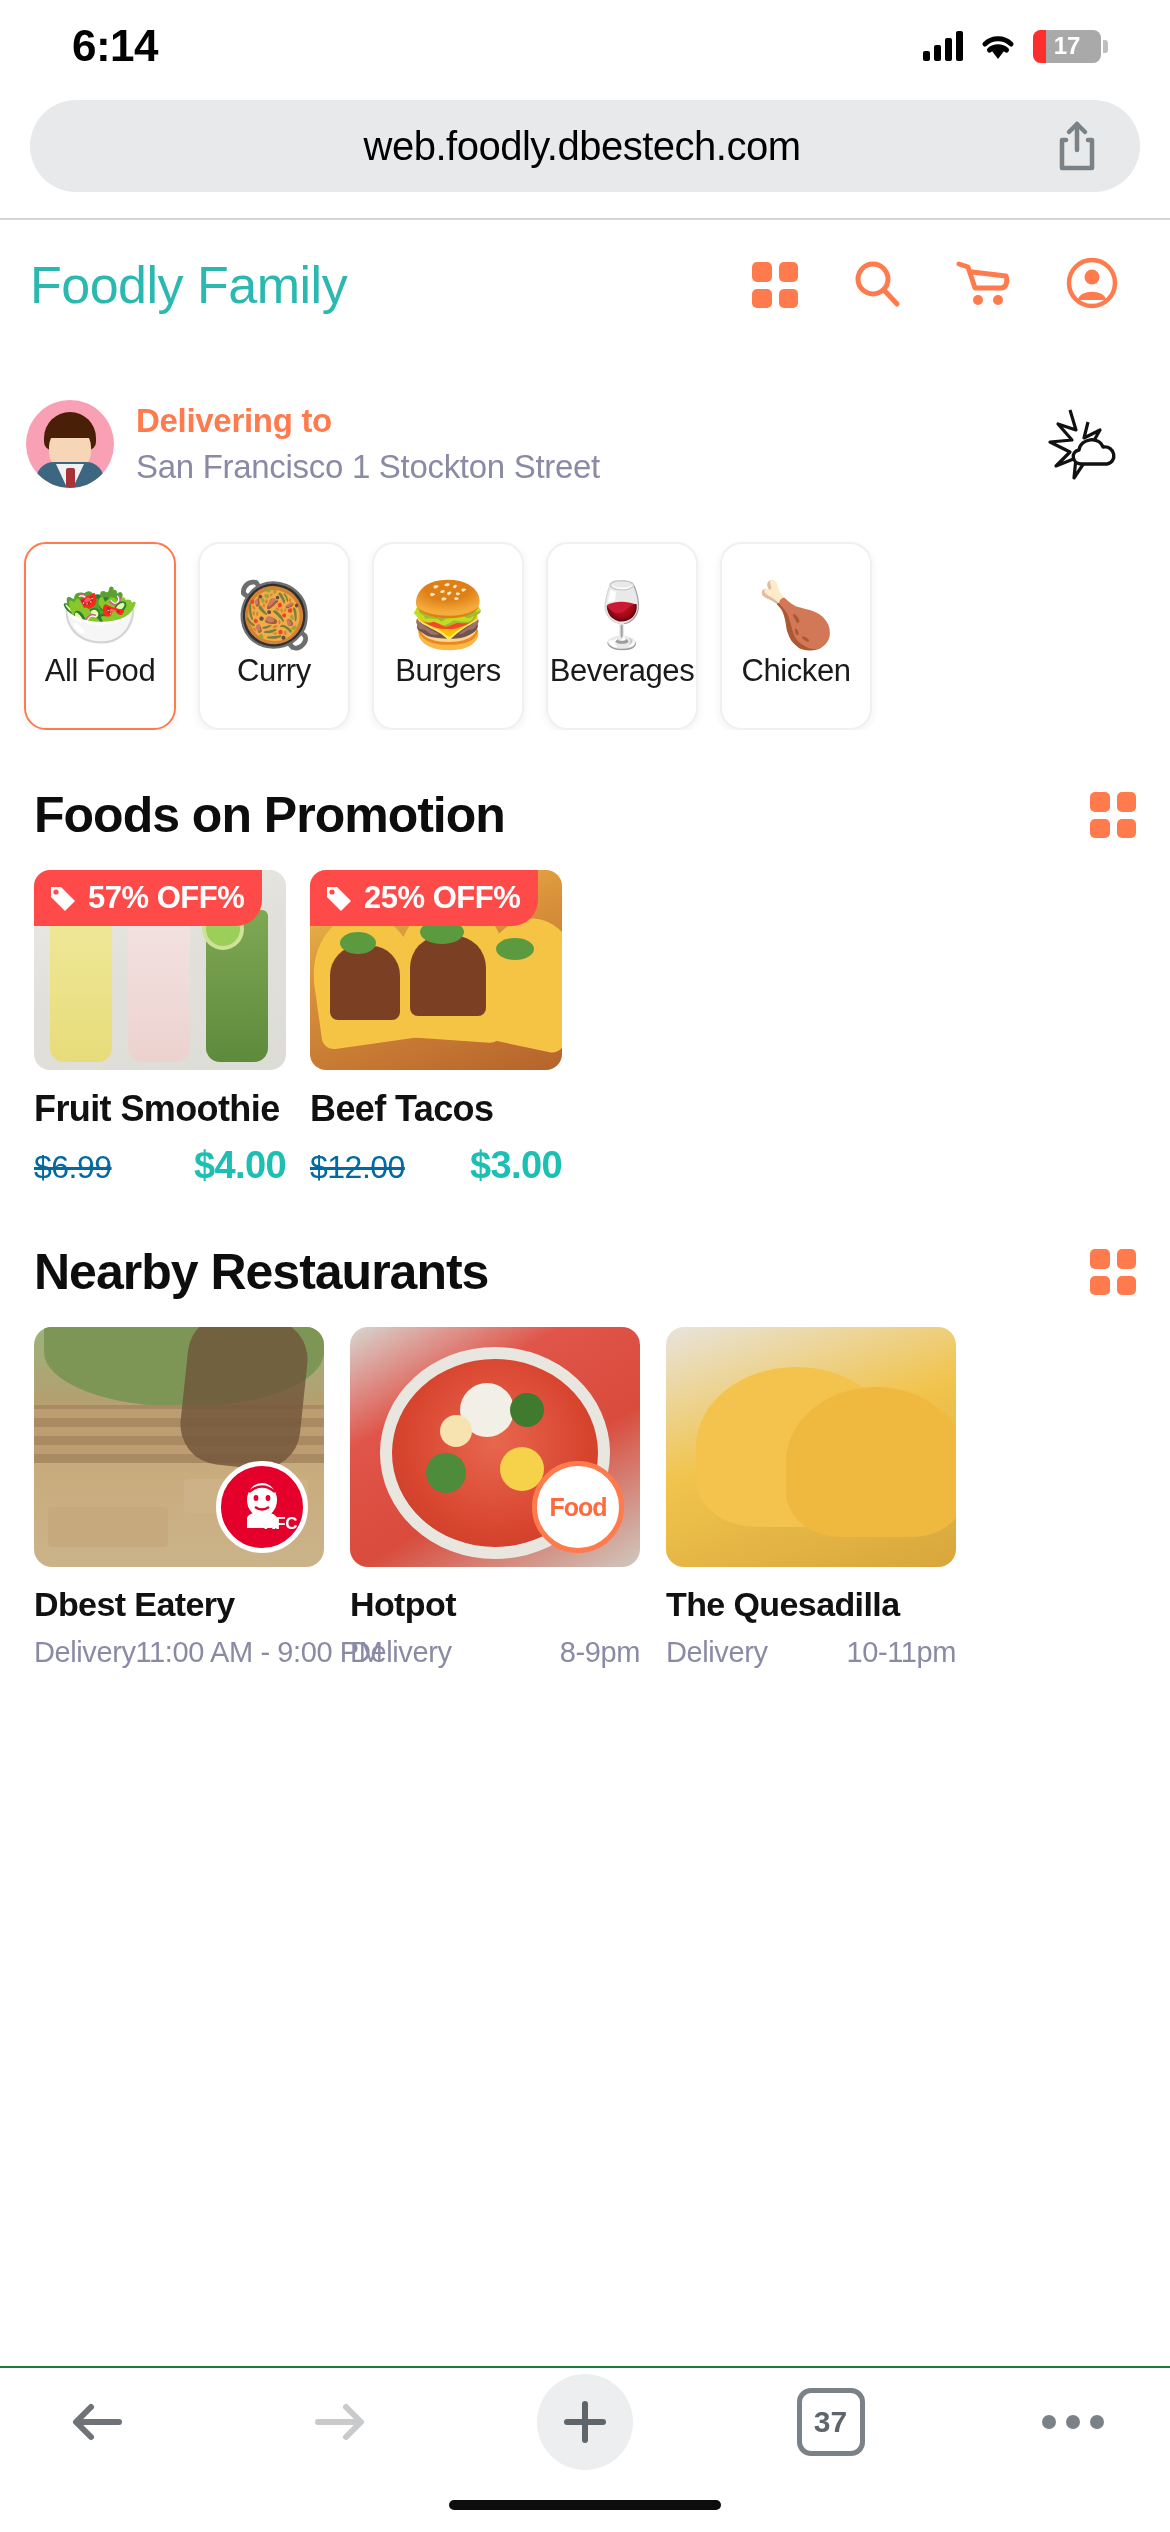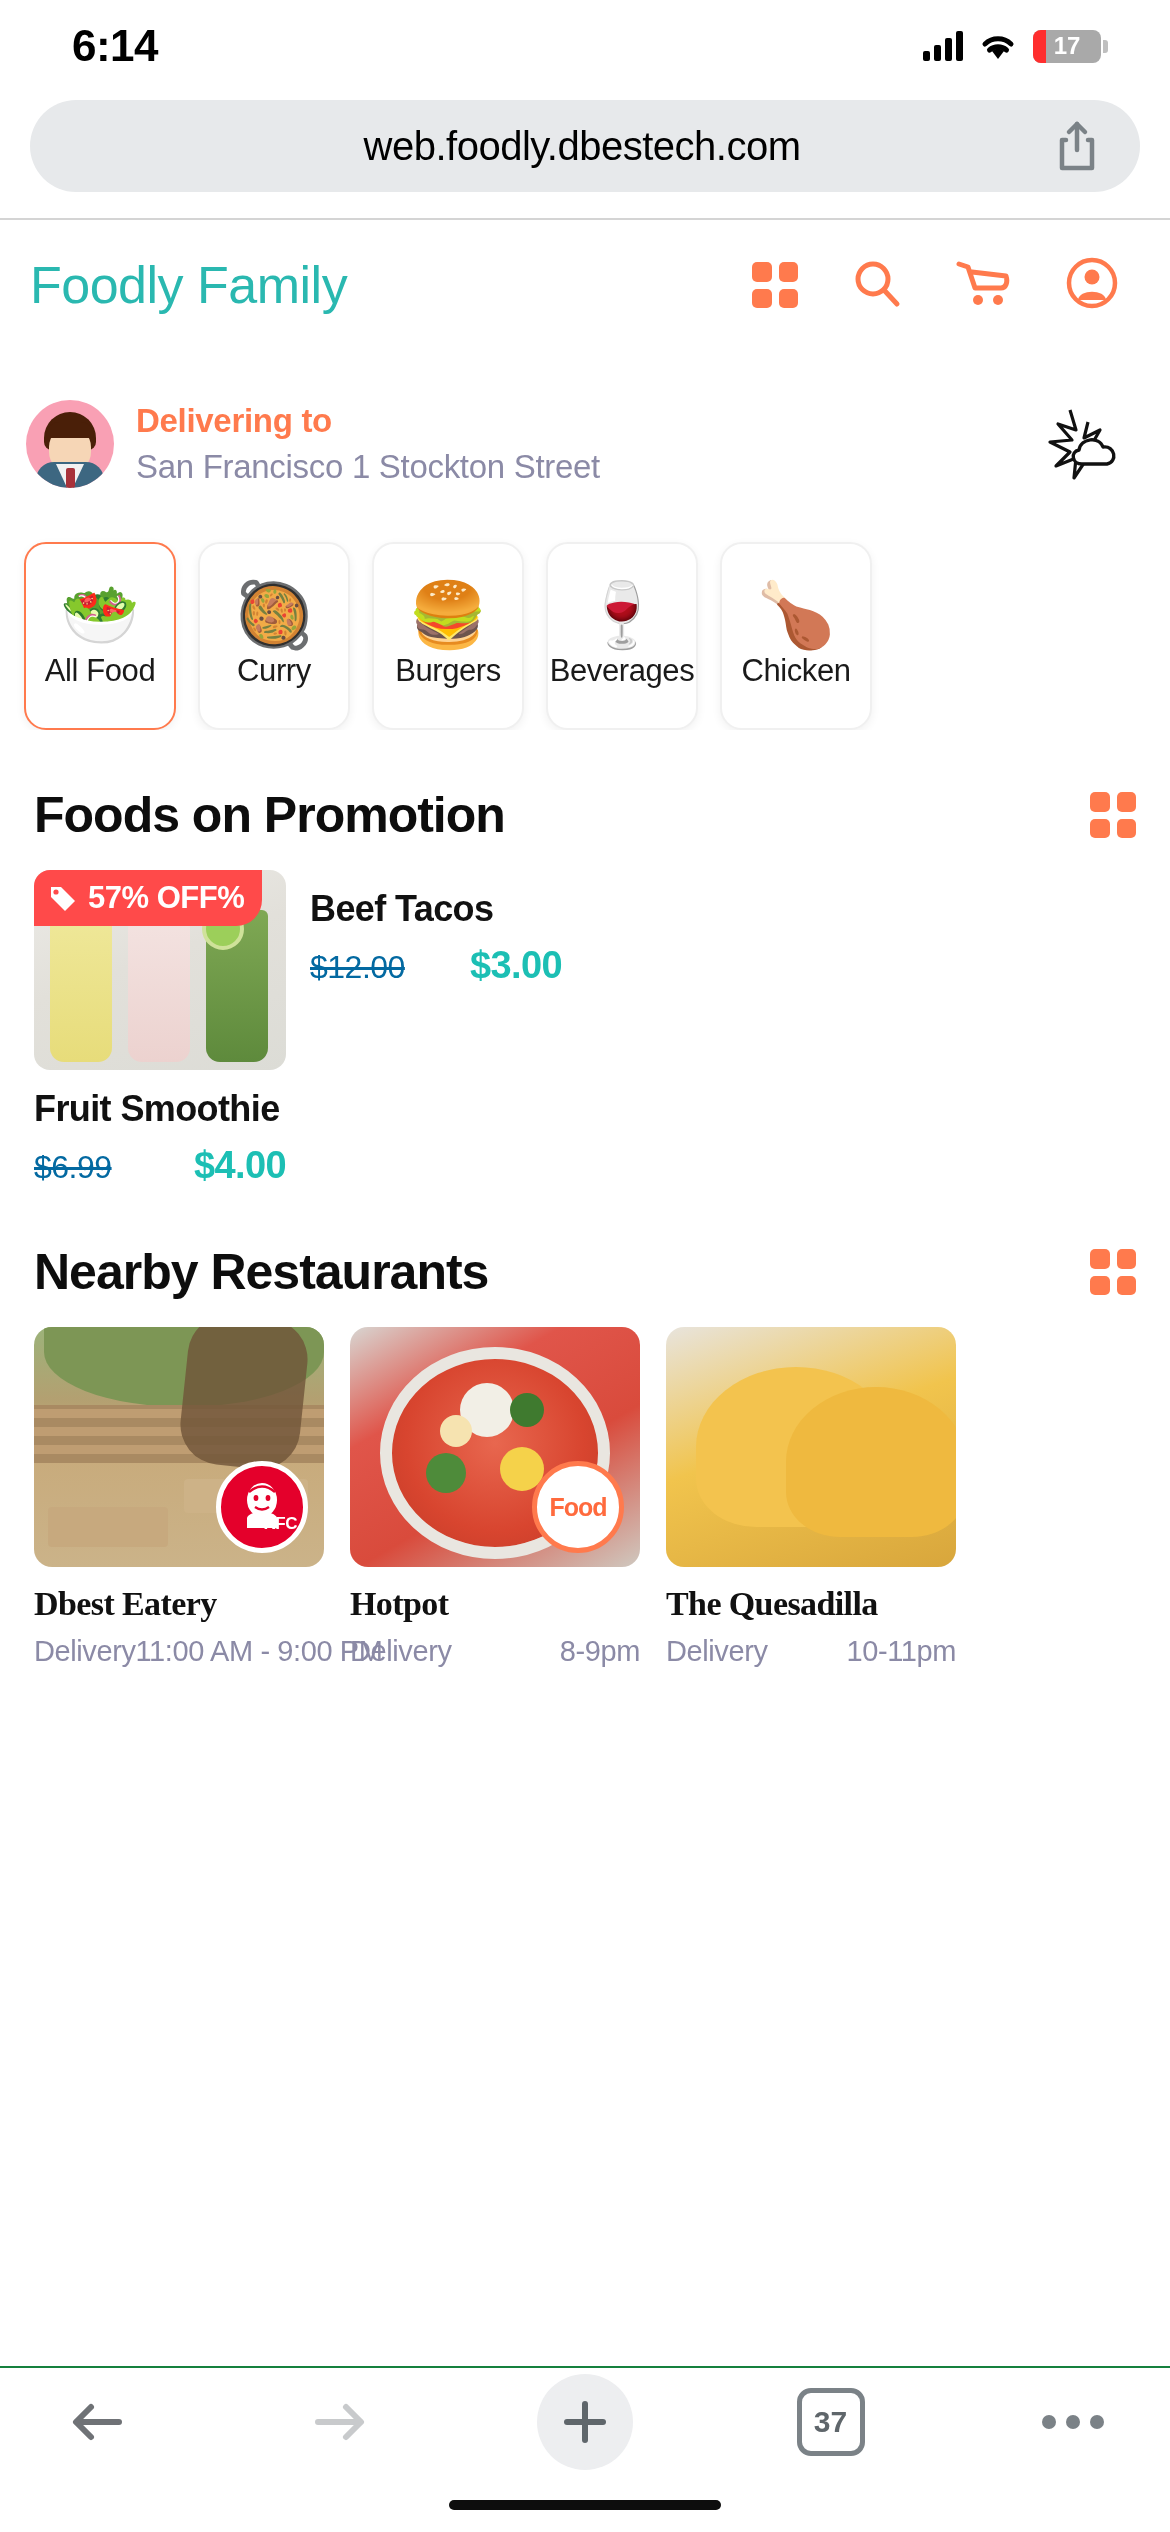--- a/index.html
+++ b/index.html
@@ -236,21 +236,21 @@
     display:flex;align-items:center;justify-content:center;
     overflow:hidden;
   }
   .rest-logo.kfc { background:#e4002b; }
   .rest-logo.food { background:#fff; border:5px solid #ff7a4d;text-align:center;}
   .kfc-face{width:54px;height:58px;position:relative;}
   .kfc-txt{position:absolute;right:6px;bottom:14px;color:#fff;font-size:17px;font-weight:700;letter-spacing:-0.5px;}
   .food-txt{color:#ff6a3d;font-size:25px;font-weight:700;letter-spacing:-1px;}
 
   .rest-name {
-    font-size:34px;font-weight:700;color:#111;margin-top:18px;letter-spacing:-0.6px;white-space:nowrap;font-family:Liberation Serif, serif;
+    font-size:34px;font-weight:700;color:#111;margin-top:18px;letter-spacing:-0.6px;white-space:nowrap;
   }
   .rest-meta {
     display:flex;align-items:baseline;justify-content:space-between;margin-top:12px;
   }
   .rest-delivery{font-size:29px;color:#8b8aa6;letter-spacing:-0.4px;}
   .rest-hours{font-size:29px;color:#8b8aa6;letter-spacing:-0.4px;white-space:nowrap;}
 
   
   .toolbar {
     position:absolute;
@@ -436,20 +436,39 @@
       </div>
     </div>
     <div class="promo-name">Fruit Smoothie</div>
     <div class="promo-prices">
       <span class="price-old">$6.99</span>
       <span class="price-new">$4.00</span>
     </div>
   </div>
 
   <div class="promo-card">
+    <div class="promo-img tacos">
+      <div class="taco-shell t1"></div>
+        <div class="taco-shell t2"></div>
+        <div class="taco-shell t3"></div>
+      <div class="taco-fill tf1"></div>
+        <div class="taco-fill tf2"></div>
+      <div class="green gr1"></div>
+        <div class="green gr2"></div>
+        <div class="green gr3"></div>
+      <div class="promo-badge">
+        <span class="tag-icon">
+          <svg width="30" height="30" viewBox="0 0 30 30">
+            <path d="M3 14 L3 4 L13 4 L27 18 L17 28 Z" fill="#fff"></path>
+            <circle cx="8" cy="9" r="2.6" fill="#ff4a4a"></circle>
+          </svg>
+        </span>
+        <span>25% OFF%</span>
+      </div>
+    </div>
     <div class="promo-name">Beef Tacos</div>
     <div class="promo-prices">
       <span class="price-old">$12.00</span>
       <span class="price-new">$3.00</span>
     </div>
   </div>
 
 </div>
 
 <div class="section-head">

